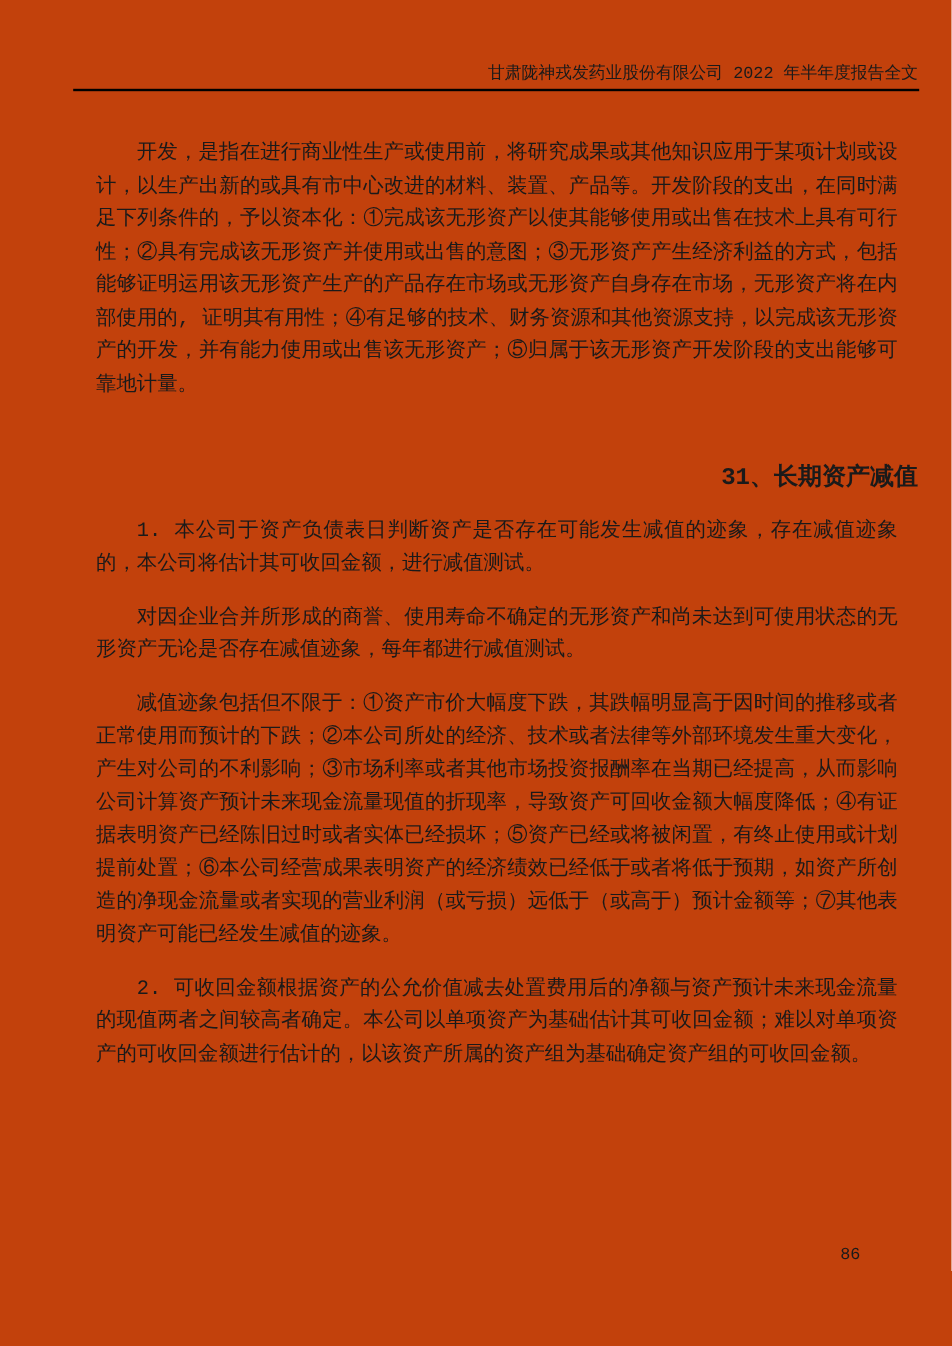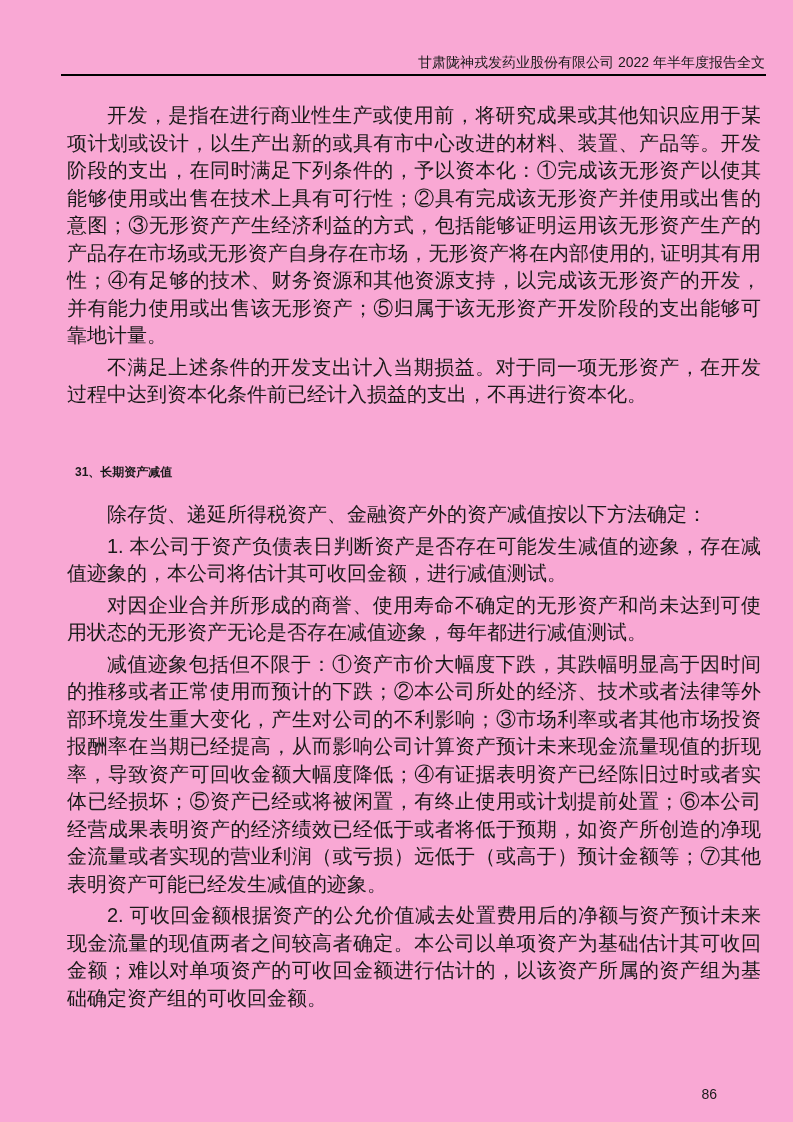--- a/index.html
+++ b/index.html
@@ -4,22 +4,22 @@
 <style>
   html, body {
     margin: 0;
     padding: 0;
     background: #ffffff;
   }
   .page {
     position: relative;
     width: 793px;
     height: 1122px;
-    background: #f9a8d4;
-    font-family: Liberation Sans, sans-serif;
+    background: #c2410c;
+    font-family: Liberation Mono, monospace;
     color: #1a1a1a;
     overflow: hidden;
   }
   .header {
     position: absolute;
     top: 52px;
     left: 61px;
     width: 704px;
     text-align: right;
     font-size: 14px;
@@ -35,60 +35,58 @@
     height: 0;
     border-top: 2px solid #000000;
   }
   .doc-body {
     position: absolute;
     top: 98px;
     left: 63px;
     width: 702px;
   }
   .par {
-    margin: 4px;
-    font-size: 20px;
+    margin: 17px;
+    font-size: 17px;
     line-height: 27.5px;
     text-align: justify;
     text-indent: 2em;
     word-break: break-all;
   }
   .heading {
     margin: 50px 0 15px 0;
-    font-size: 12px;
+    font-size: 20px;
     line-height: 27.5px;
     font-weight: bold;
     text-indent: 12px;
-    text-align: left;
+    text-align: right;
   }
   .footer-pagenum {
     position: absolute;
-    top: 1084px;
+    top: 1036px;
     right: 76px;
     font-size: 14px;
     line-height: 20px;
     color: #1a1a1a;
   }
 </style>
 </head>
 <body>
 
 <div class="page">
 
   <div class="header">
     <span>甘肃陇神戎发药业股份有限公司 2022 年半年度报告全文</span>
   </div>
 
   <div class="header-rule"></div>
 
   <div class="doc-body">
     <p class="par">开发，是指在进行商业性生产或使用前，将研究成果或其他知识应用于某项计划或设计，以生产出新的或具有市中心改进的材料、装置、产品等。开发阶段的支出，在同时满足下列条件的，予以资本化：①完成该无形资产以使其能够使用或出售在技术上具有可行性；②具有完成该无形资产并使用或出售的意图；③无形资产产生经济利益的方式，包括能够证明运用该无形资产生产的产品存在市场或无形资产自身存在市场，无形资产将在内部使用的, 证明其有用性；④有足够的技术、财务资源和其他资源支持，以完成该无形资产的开发，并有能力使用或出售该无形资产；⑤归属于该无形资产开发阶段的支出能够可靠地计量。</p>
-    <p class="par">不满足上述条件的开发支出计入当期损益。对于同一项无形资产，在开发过程中达到资本化条件前已经计入损益的支出，不再进行资本化。</p>
     <h2 class="heading">31、长期资产减值</h2>
-    <p class="par">除存货、递延所得税资产、金融资产外的资产减值按以下方法确定：</p>
     <p class="par">1. 本公司于资产负债表日判断资产是否存在可能发生减值的迹象，存在减值迹象的，本公司将估计其可收回金额，进行减值测试。</p>
     <p class="par">对因企业合并所形成的商誉、使用寿命不确定的无形资产和尚未达到可使用状态的无形资产无论是否存在减值迹象，每年都进行减值测试。</p>
     <p class="par">减值迹象包括但不限于：①资产市价大幅度下跌，其跌幅明显高于因时间的推移或者正常使用而预计的下跌；②本公司所处的经济、技术或者法律等外部环境发生重大变化，产生对公司的不利影响；③市场利率或者其他市场投资报酬率在当期已经提高，从而影响公司计算资产预计未来现金流量现值的折现率，导致资产可回收金额大幅度降低；④有证据表明资产已经陈旧过时或者实体已经损坏；⑤资产已经或将被闲置，有终止使用或计划提前处置；⑥本公司经营成果表明资产的经济绩效已经低于或者将低于预期，如资产所创造的净现金流量或者实现的营业利润（或亏损）远低于（或高于）预计金额等；⑦其他表明资产可能已经发生减值的迹象。</p>
     <p class="par">2. 可收回金额根据资产的公允价值减去处置费用后的净额与资产预计未来现金流量的现值两者之间较高者确定。本公司以单项资产为基础估计其可收回金额；难以对单项资产的可收回金额进行估计的，以该资产所属的资产组为基础确定资产组的可收回金额。</p>
   </div>
 
   <div class="footer-pagenum">86</div>
 
 </div>
 

